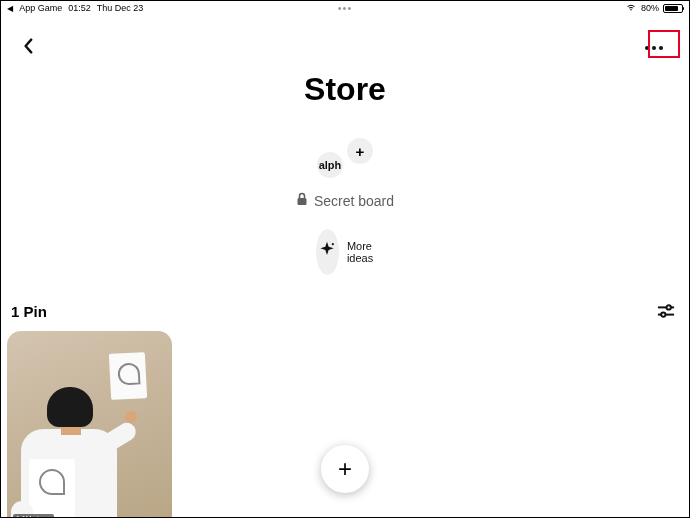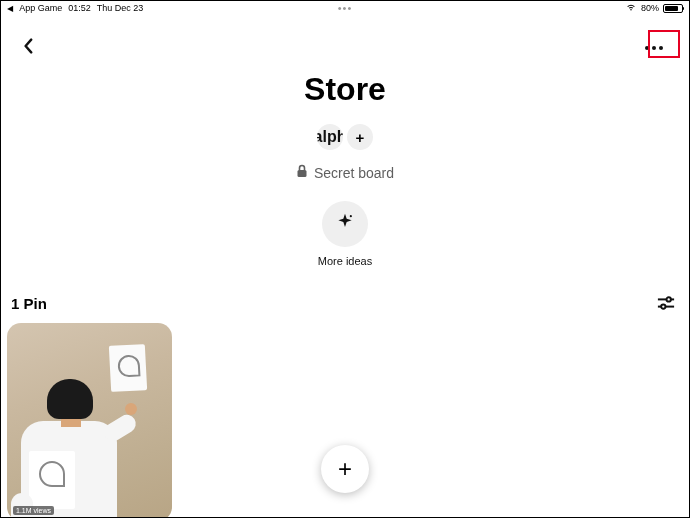--- a/index.html
+++ b/index.html
@@ -87,24 +87,25 @@
     }
     .collab-row {
       display:flex; justify-content:center; align-items:center; gap: 0;
       margin-top: 16px;
     }
     .avatar {
       width: 26px; height: 26px;
       border-radius: 50%;
       background: #efefef;
       display:flex; align-items:center; justify-content:center;
-      font-size: 16px;
+      font-size: 11px;
       font-weight: 600;
       color: #111;
       overflow: hidden;
+      margin-top: 28px;
     }
     .add-collab {
       width: 26px; height: 26px;
       border-radius: 50%;
       background: #efefef;
       display:flex; align-items:center; justify-content:center;
       font-size: 15px;
       font-weight: 700;
       margin-left: 4px;
     }
@@ -112,21 +113,21 @@
       display:flex; justify-content:center; align-items:center; gap:6px;
       margin-top: 14px;
       color: #5f5f5f;
       font-size: 14px;
     }
     
     .actions {
       display:flex; justify-content:center; gap: 14px;
       margin-top: 20px;
     }
-    .action-col { display:flex; flex-direction:column; align-items:center; gap:8px; width: 58px; }
+    .action-col { display:flex; flex-direction:row; align-items:center; gap:8px; width: 58px; }
     .circle-btn {
       width: 46px; height: 46px;
       border-radius: 50%;
       background: #efefef;
       display:flex; align-items:center; justify-content:center;
     }
     .action-label { font-size: 11px; color:#111; }
     
     .pins-header {
       display:flex; justify-content:space-between; align-items:flex-start;

